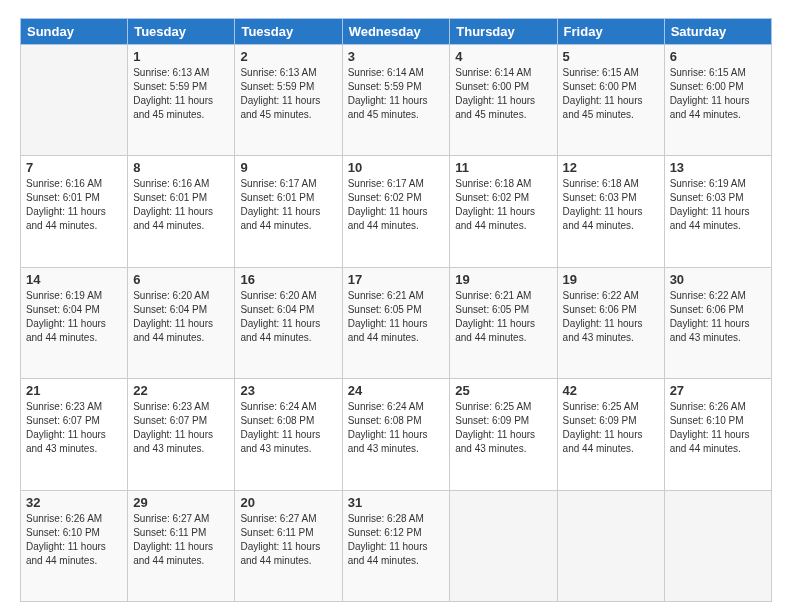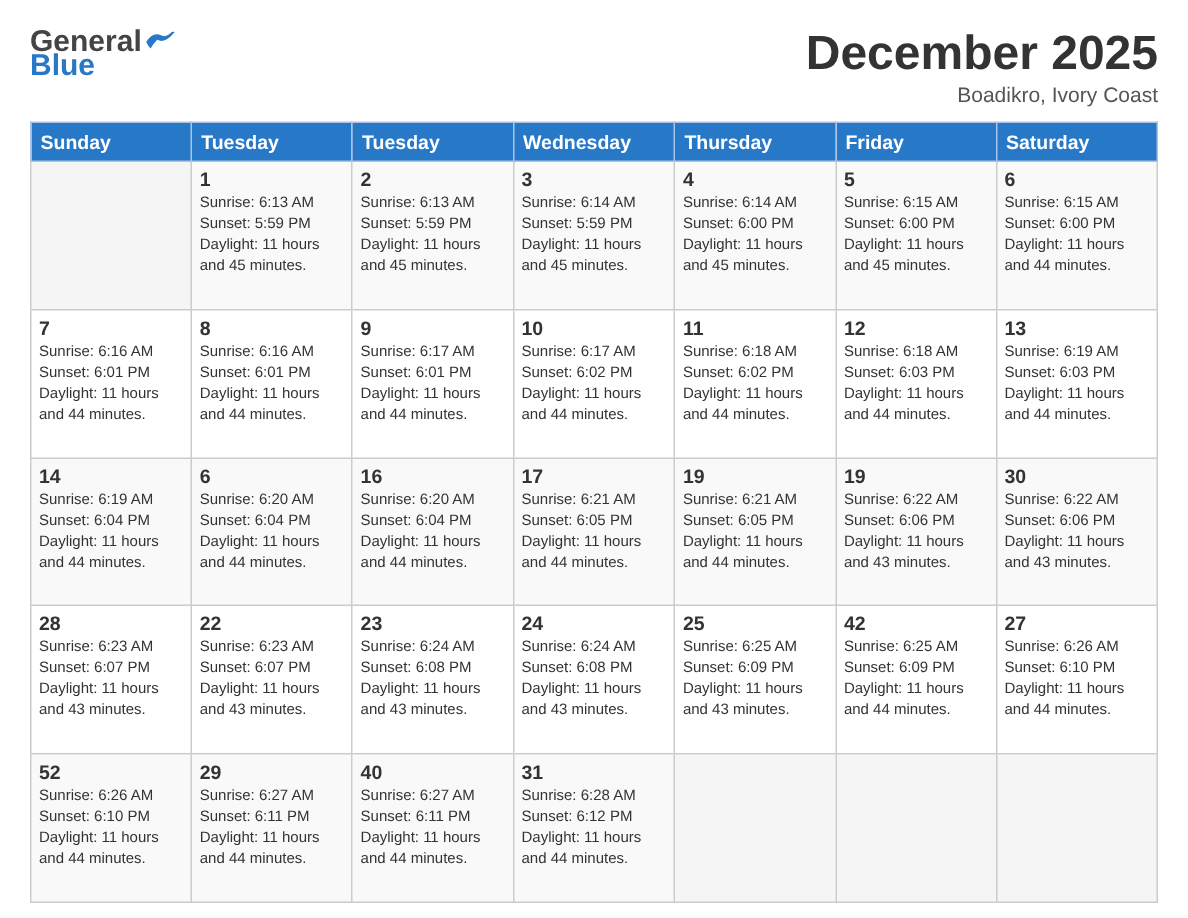--- a/index.html
+++ b/index.html
@@ -97,37 +97,20 @@
       align-items: center;
     }
     .bird-icon {
       margin-left: 2px;
     }
   </style>
 </head>
 <body>
 
 <div class="page">
-  <div class="header">
-    <div class="logo-wrapper">
-      <div class="logo-name">
-        <div class="logo-top">
-          <span style="font-size:20px;font-weight:bold;color:#444;">General</span>
-          <svg class="bird-icon" width="22" height="18" viewBox="0 0 30 24">
-            <path d="M2,12 Q8,2 16,6 Q20,8 24,4 Q26,2 28,3 Q24,8 20,10 Q16,12 12,10 Q8,14 6,18 Q4,16 2,12Z" fill="#2878c8"></path>
-          </svg>
-        </div>
-        <span style="font-size:20px;font-weight:bold;color:#2878c8;margin-top:-4px;">Blue</span>
-      </div>
-    </div>
-    <div class="title-block">
-      <div class="main-title">December 2025</div>
-      <div class="subtitle">Boadikro, Ivory Coast</div>
-    </div>
-  </div>
 
   <table class="calendar">
     <thead>
       <tr>
       <th>Sunday</th>
           <th>Tuesday</th>
           <th>Tuesday</th>
           <th>Wednesday</th>
           <th>Thursday</th>
           <th>Friday</th>
@@ -277,21 +260,21 @@
           <td>
             <span class="day-number">30</span>
             <div class="day-info" style="white-space: pre-line;">Sunrise: 6:22 AM
 Sunset: 6:06 PM
 Daylight: 11 hours
 and 43 minutes.</div>
           </td>
         </tr>
         <tr>
           <td>
-            <span class="day-number">28</span>
+            <span class="day-number">21</span>
             <div class="day-info" style="white-space: pre-line;">Sunrise: 6:23 AM
 Sunset: 6:07 PM
 Daylight: 11 hours
 and 43 minutes.</div>
           </td>
           <td>
             <span class="day-number">22</span>
             <div class="day-info" style="white-space: pre-line;">Sunrise: 6:23 AM
 Sunset: 6:07 PM
 Daylight: 11 hours
@@ -328,35 +311,35 @@
           <td>
             <span class="day-number">27</span>
             <div class="day-info" style="white-space: pre-line;">Sunrise: 6:26 AM
 Sunset: 6:10 PM
 Daylight: 11 hours
 and 44 minutes.</div>
           </td>
         </tr>
         <tr>
           <td>
-            <span class="day-number">52</span>
+            <span class="day-number">32</span>
             <div class="day-info" style="white-space: pre-line;">Sunrise: 6:26 AM
 Sunset: 6:10 PM
 Daylight: 11 hours
 and 44 minutes.</div>
           </td>
           <td>
             <span class="day-number">29</span>
             <div class="day-info" style="white-space: pre-line;">Sunrise: 6:27 AM
 Sunset: 6:11 PM
 Daylight: 11 hours
 and 44 minutes.</div>
           </td>
           <td>
-            <span class="day-number">40</span>
+            <span class="day-number">20</span>
             <div class="day-info" style="white-space: pre-line;">Sunrise: 6:27 AM
 Sunset: 6:11 PM
 Daylight: 11 hours
 and 44 minutes.</div>
           </td>
           <td>
             <span class="day-number">31</span>
             <div class="day-info" style="white-space: pre-line;">Sunrise: 6:28 AM
 Sunset: 6:12 PM
 Daylight: 11 hours

